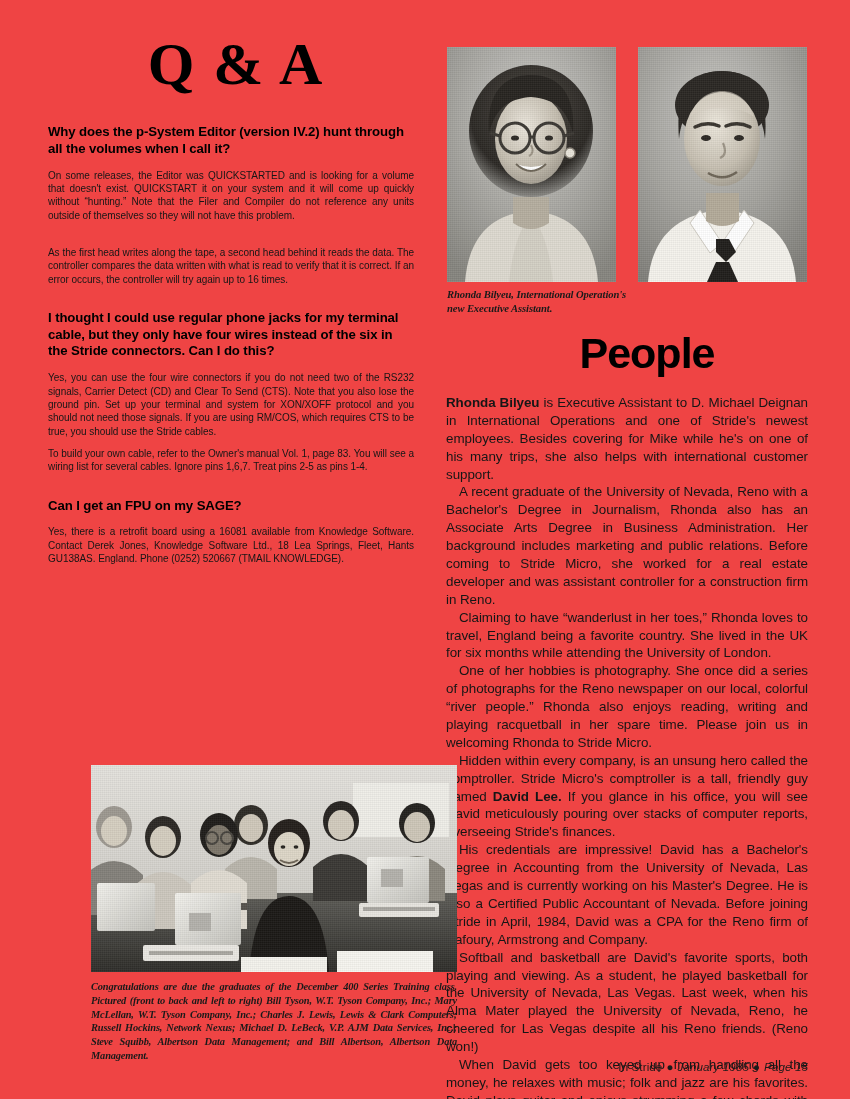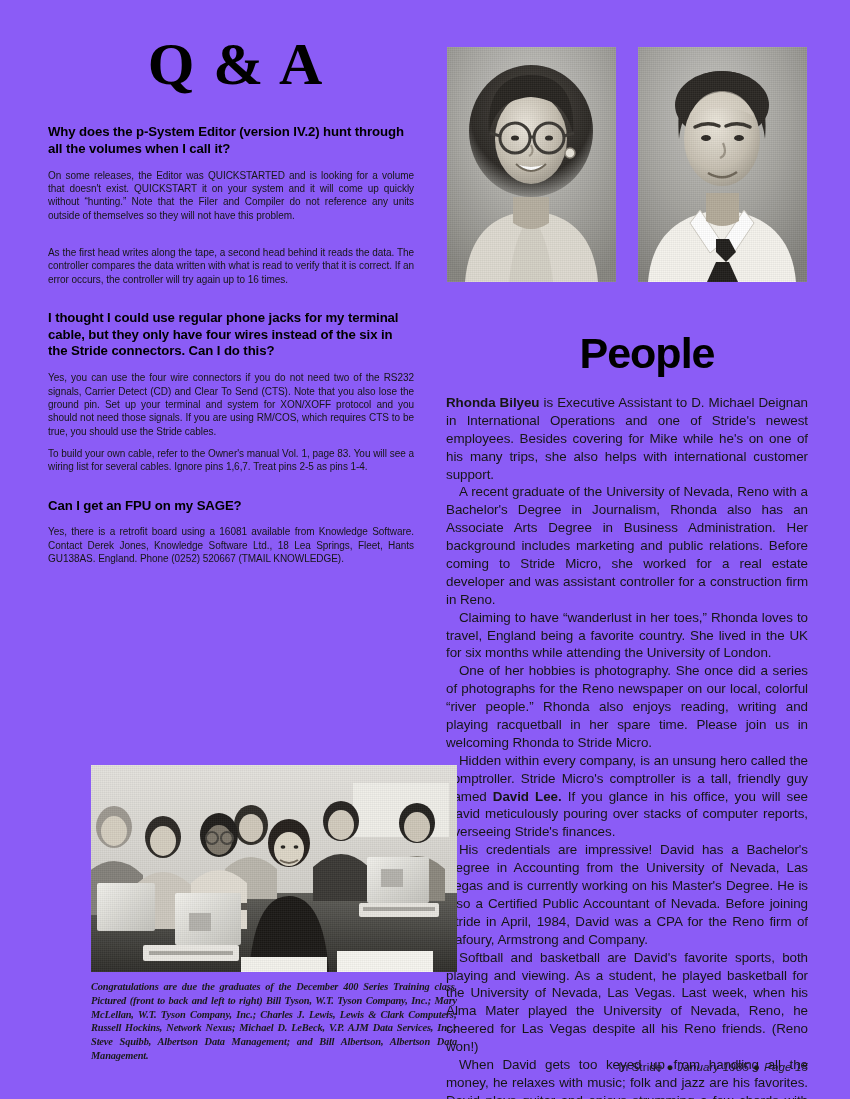--- a/index.html
+++ b/index.html
@@ -12,21 +12,21 @@
     height: 1099px;
     position: relative;
     font-family: "Liberation Sans", sans-serif;
     color: #111111;
     overflow: hidden;
   }
 
   .page {
     position: absolute;
     inset: 0;
-    background: #8b5cf6;
+    background: #ef4444;
   }
 
   
   .col-left {
     position: absolute;
     left: 48px;
     top: 28px;
     width: 366px;
   }
 
@@ -313,20 +313,21 @@
 
         <path d="M85 96 q5 12 -3 15" stroke="#9c9486" stroke-width="2.2" fill="none"></path>
 
         <path d="M70 126 q15 9 29 -1" stroke="#6d6557" stroke-width="2.4" fill="none"></path>
       </svg>
       <div class="grain"></div>
     </div>
   </div>
 
   <div class="portrait-captions">
+    <div class="cap-cell caption">Rhonda Bilyeu, International Operation's new Executive Assistant.</div>
   </div>
 
   <div class="people-heading">People</div>
 
   <div class="people-body" id="people-body">
       <p><b>Rhonda Bilyeu</b> is Executive Assistant to D. Michael Deignan in International Operations and one of Stride's newest employees. Besides covering for Mike while he's on one of his many trips, she also helps with international customer support.</p>
       <p class="indented">A recent graduate of the University of Nevada, Reno with a Bachelor's Degree in Journalism, Rhonda also has an Associate Arts Degree in Business Administration. Her background includes marketing and public relations. Before coming to Stride Micro, she worked for a real estate developer and was assistant controller for a construction firm in Reno.</p>
       <p class="indented">Claiming to have “wanderlust in her toes,” Rhonda loves to travel, England being a favorite country. She lived in the UK for six months while attending the University of London.</p>
       <p class="indented">One of her hobbies is photography. She once did a series of photographs for the Reno newspaper on our local, colorful “river people.” Rhonda also enjoys reading, writing and playing racquetball in her spare time. Please join us in welcoming Rhonda to Stride Micro.</p>
       <p class="indented">Hidden within every company, is an unsung hero called the comptroller. Stride Micro's comptroller is a tall, friendly guy named <b>David Lee.</b> If you glance in his office, you will see David meticulously pouring over stacks of computer reports, overseeing Stride's finances.</p>

